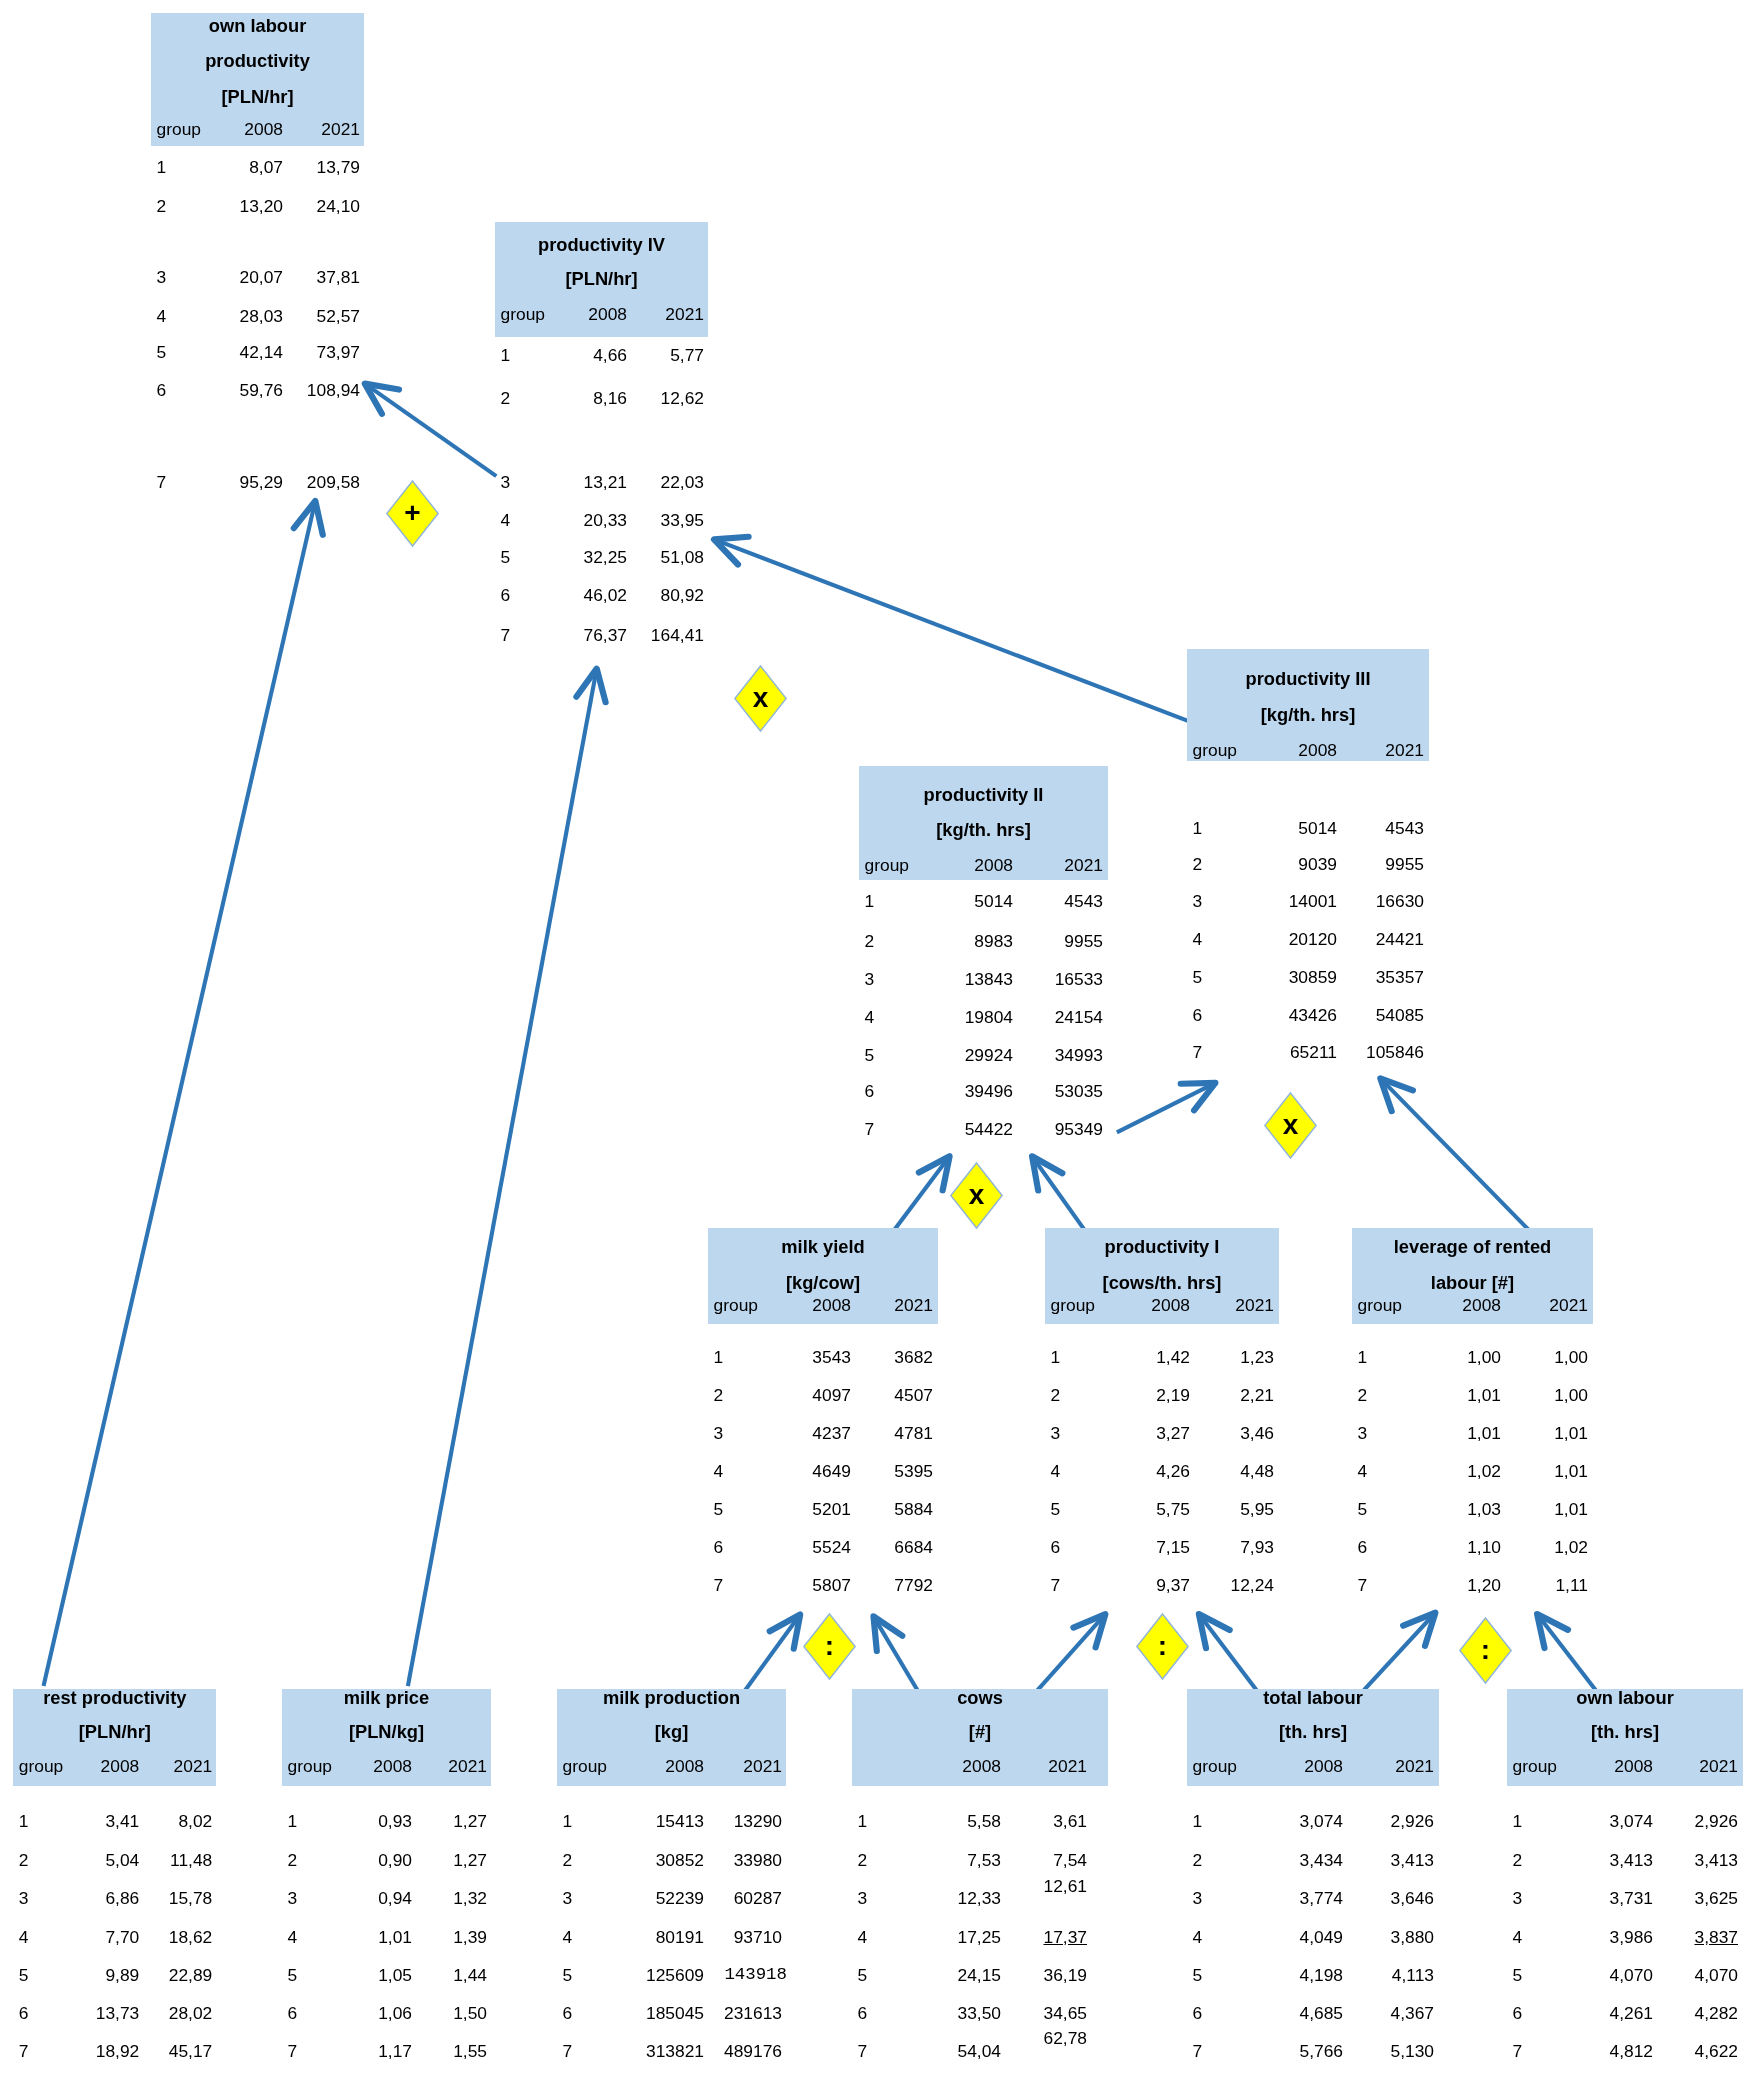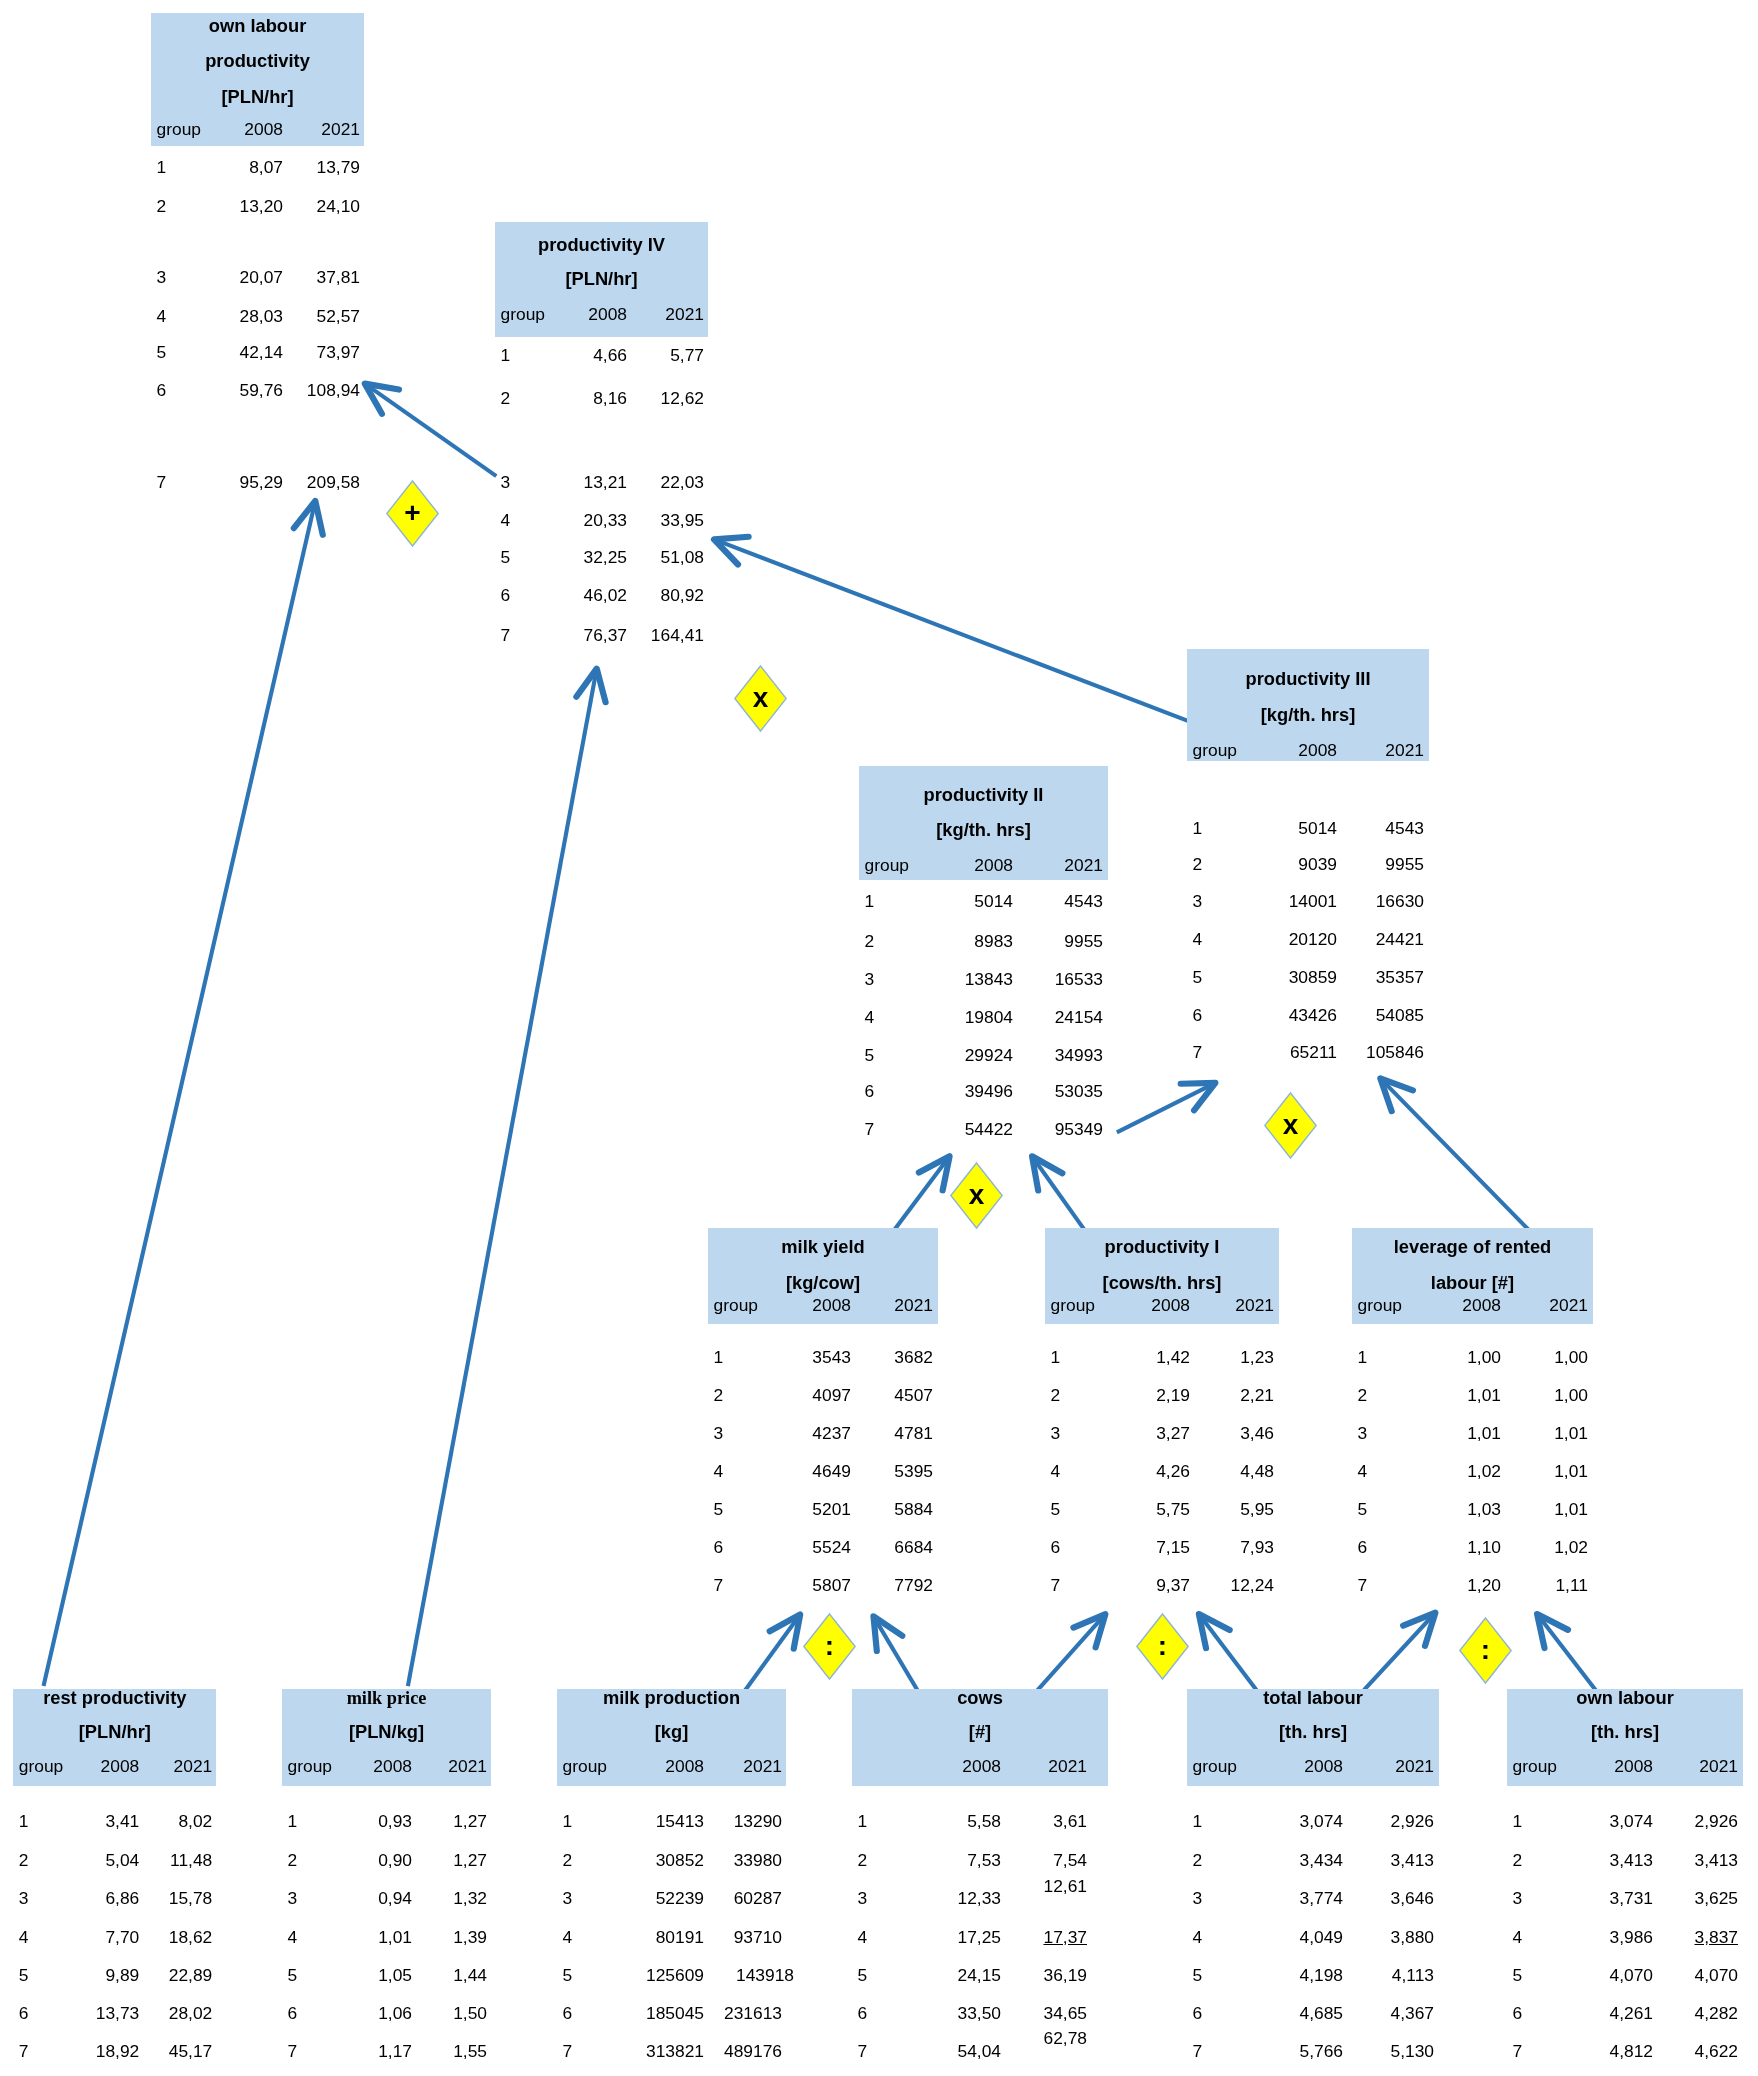--- a/index.html
+++ b/index.html
@@ -271,21 +271,21 @@
       <div class="cell num" style="left: 0px; width: 199px; top: 275px;">22,89</div>
       <div class="cell grp" style="left: 5.5px; width: 83px; top: 313px;">6</div>
       <div class="cell num" style="left: 0px; width: 126px; top: 313px;">13,73</div>
       <div class="cell num" style="left: 0px; width: 199px; top: 313px;">28,02</div>
       <div class="cell grp" style="left: 5.5px; width: 83px; top: 351px;">7</div>
       <div class="cell num" style="left: 0px; width: 126px; top: 351px;">18,92</div>
       <div class="cell num" style="left: 0px; width: 199px; top: 351px;">45,17</div>
     </div>
     <div class="dtable" style="left: 282px; top: 1689px; width: 209px; height: 389px;">
       <div class="hdrbox" style="height: 97px; background: rgb(189, 215, 238);"></div>
-      <div class="title-line" style="top: -2.8px; font-family: Liberation Serif, serif;">milk price</div>
+      <div class="title-line" style="top: -2.8px;">milk price</div>
       <div class="title-line" style="top: 31px;">[PLN/kg]</div>
       <div class="cell grp" style="left: 5.5px; width: 83px; top: 66px;">group</div>
       <div class="cell num" style="left: 0px; width: 130px; top: 66px;">2008</div>
       <div class="cell num" style="left: 0px; width: 205px; top: 66px;">2021</div>
       <div class="cell grp" style="left: 5.5px; width: 83px; top: 121px;">1</div>
       <div class="cell num" style="left: 0px; width: 130px; top: 121px;">0,93</div>
       <div class="cell num" style="left: 0px; width: 205px; top: 121px;">1,27</div>
       <div class="cell grp" style="left: 5.5px; width: 83px; top: 160px;">2</div>
       <div class="cell num" style="left: 0px; width: 130px; top: 160px;">0,90</div>
       <div class="cell num" style="left: 0px; width: 205px; top: 160px;">1,27</div>
@@ -319,21 +319,21 @@
       <div class="cell num" style="left: 0px; width: 147px; top: 160px;">30852</div>
       <div class="cell num" style="left: 0px; width: 225px; top: 160px;">33980</div>
       <div class="cell grp" style="left: 5.5px; width: 83px; top: 198px;">3</div>
       <div class="cell num" style="left: 0px; width: 147px; top: 198px;">52239</div>
       <div class="cell num" style="left: 0px; width: 225px; top: 198px;">60287</div>
       <div class="cell grp" style="left: 5.5px; width: 83px; top: 237px;">4</div>
       <div class="cell num" style="left: 0px; width: 147px; top: 237px;">80191</div>
       <div class="cell num" style="left: 0px; width: 225px; top: 237px;">93710</div>
       <div class="cell grp" style="left: 5.5px; width: 83px; top: 275px;">5</div>
       <div class="cell num" style="left: 0px; width: 147px; top: 275px;">125609</div>
-      <div class="cell num" style="left: 12px; width: 225px; top: 275px;">143918</div>
+      <div class="cell num" style="left: 5px; width: 225px; top: 275px; font-family: Liberation Mono, monospace;">143918</div>
       <div class="cell grp" style="left: 5.5px; width: 83px; top: 313px;">6</div>
       <div class="cell num" style="left: 0px; width: 147px; top: 313px;">185045</div>
       <div class="cell num" style="left: 0px; width: 225px; top: 313px;">231613</div>
       <div class="cell grp" style="left: 5.5px; width: 83px; top: 351px;">7</div>
       <div class="cell num" style="left: 0px; width: 147px; top: 351px;">313821</div>
       <div class="cell num" style="left: 0px; width: 225px; top: 351px;">489176</div>
     </div>
     <div class="dtable" style="left: 852px; top: 1689px; width: 256px; height: 389px;">
       <div class="hdrbox" style="height: 97px; background: rgb(189, 215, 238);"></div>
       <div class="title-line" style="top: -2.8px;">cows</div>

